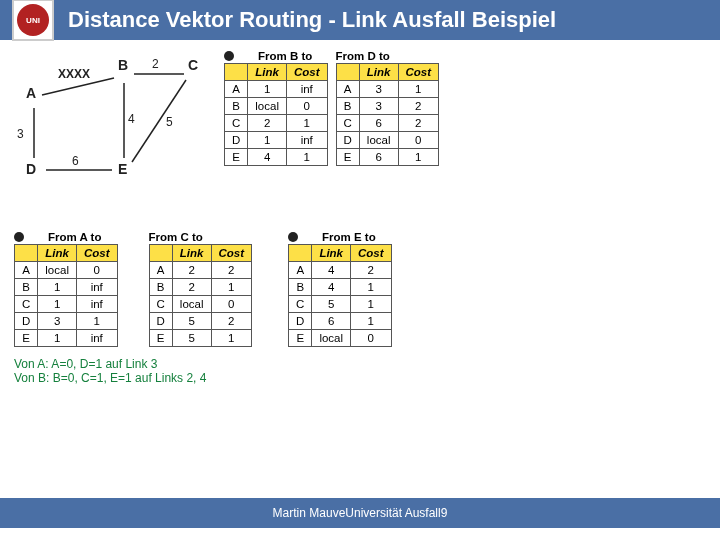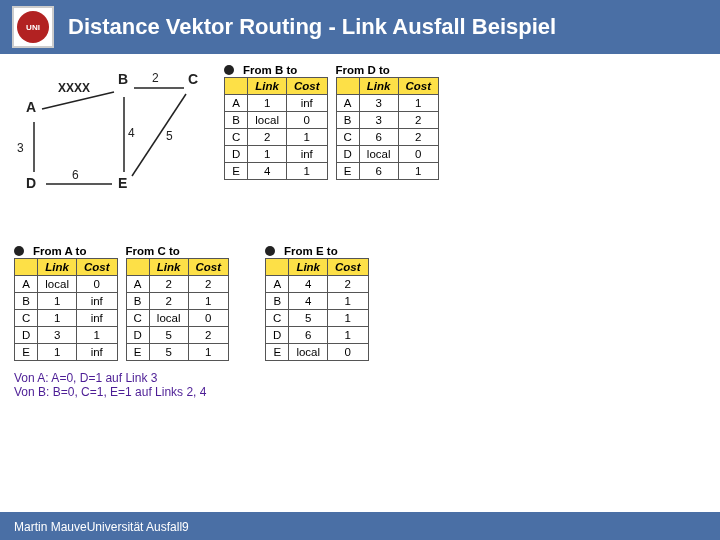--- a/index.html
+++ b/index.html
@@ -10,21 +10,21 @@
       font-size: 13px;
       background: #fff;
       overflow: hidden;
     }
     .header {
       display: flex;
       align-items: center;
       background: #4a6fa5;
       color: white;
       padding: 8px 12px;
-      height: 54px;
+      height: 40px;
     }
     .logo-box {
       width: 42px;
       height: 42px;
       background: #fff;
       border: 2px solid #ccc;
       display: flex;
       align-items: center;
       justify-content: center;
       margin-right: 14px;
@@ -94,44 +94,44 @@
       width: 10px;
       height: 10px;
       background: #222;
       border-radius: 50%;
       margin-right: 4px;
       vertical-align: middle;
     }
     .bottom-section {
       margin-top: 4px;
       font-size: 12px;
-      color: #4c1d95;
+      color: #15803d;
     }
     .footer {
       position: absolute;
       bottom: 0;
       left: 0;
       right: 0;
       height: 30px;
       background: #4a6fa5;
       display: flex;
       align-items: center;
-      justify-content: flex-start;
+      justify-content: center;
       padding: 0 14px;
       color: white;
       font-size: 12px;
     }
     .table-wrapper {
       display: flex;
       flex-direction: column;
     }
     .dot-label {
       display: flex;
       align-items: center;
-      gap: 5px;
+      gap: 20px;
       font-size: 11.5px;
       font-weight: bold;
       margin-bottom: 1px;
     }
   </style>
 </head>
 <body>
 
 <div class="header">
   <div class="logo-box">
@@ -308,21 +308,21 @@
             </tr>
             <tr>
               <td>E</td>
               <td>1</td>
               <td>inf</td>
             </tr>
           </tbody>
       </table>
     </div>
 
-    <div class="table-wrapper" style="margin-left:0;">
+    <div class="table-wrapper" style="margin-left:23px;">
       <div class="dot-label">
         <span>From C to</span>
       </div>
       <table class="routing-table">
         <thead>
           <tr>
             <th></th>
             <th>Link</th>
             <th>Cost</th>
           </tr>

